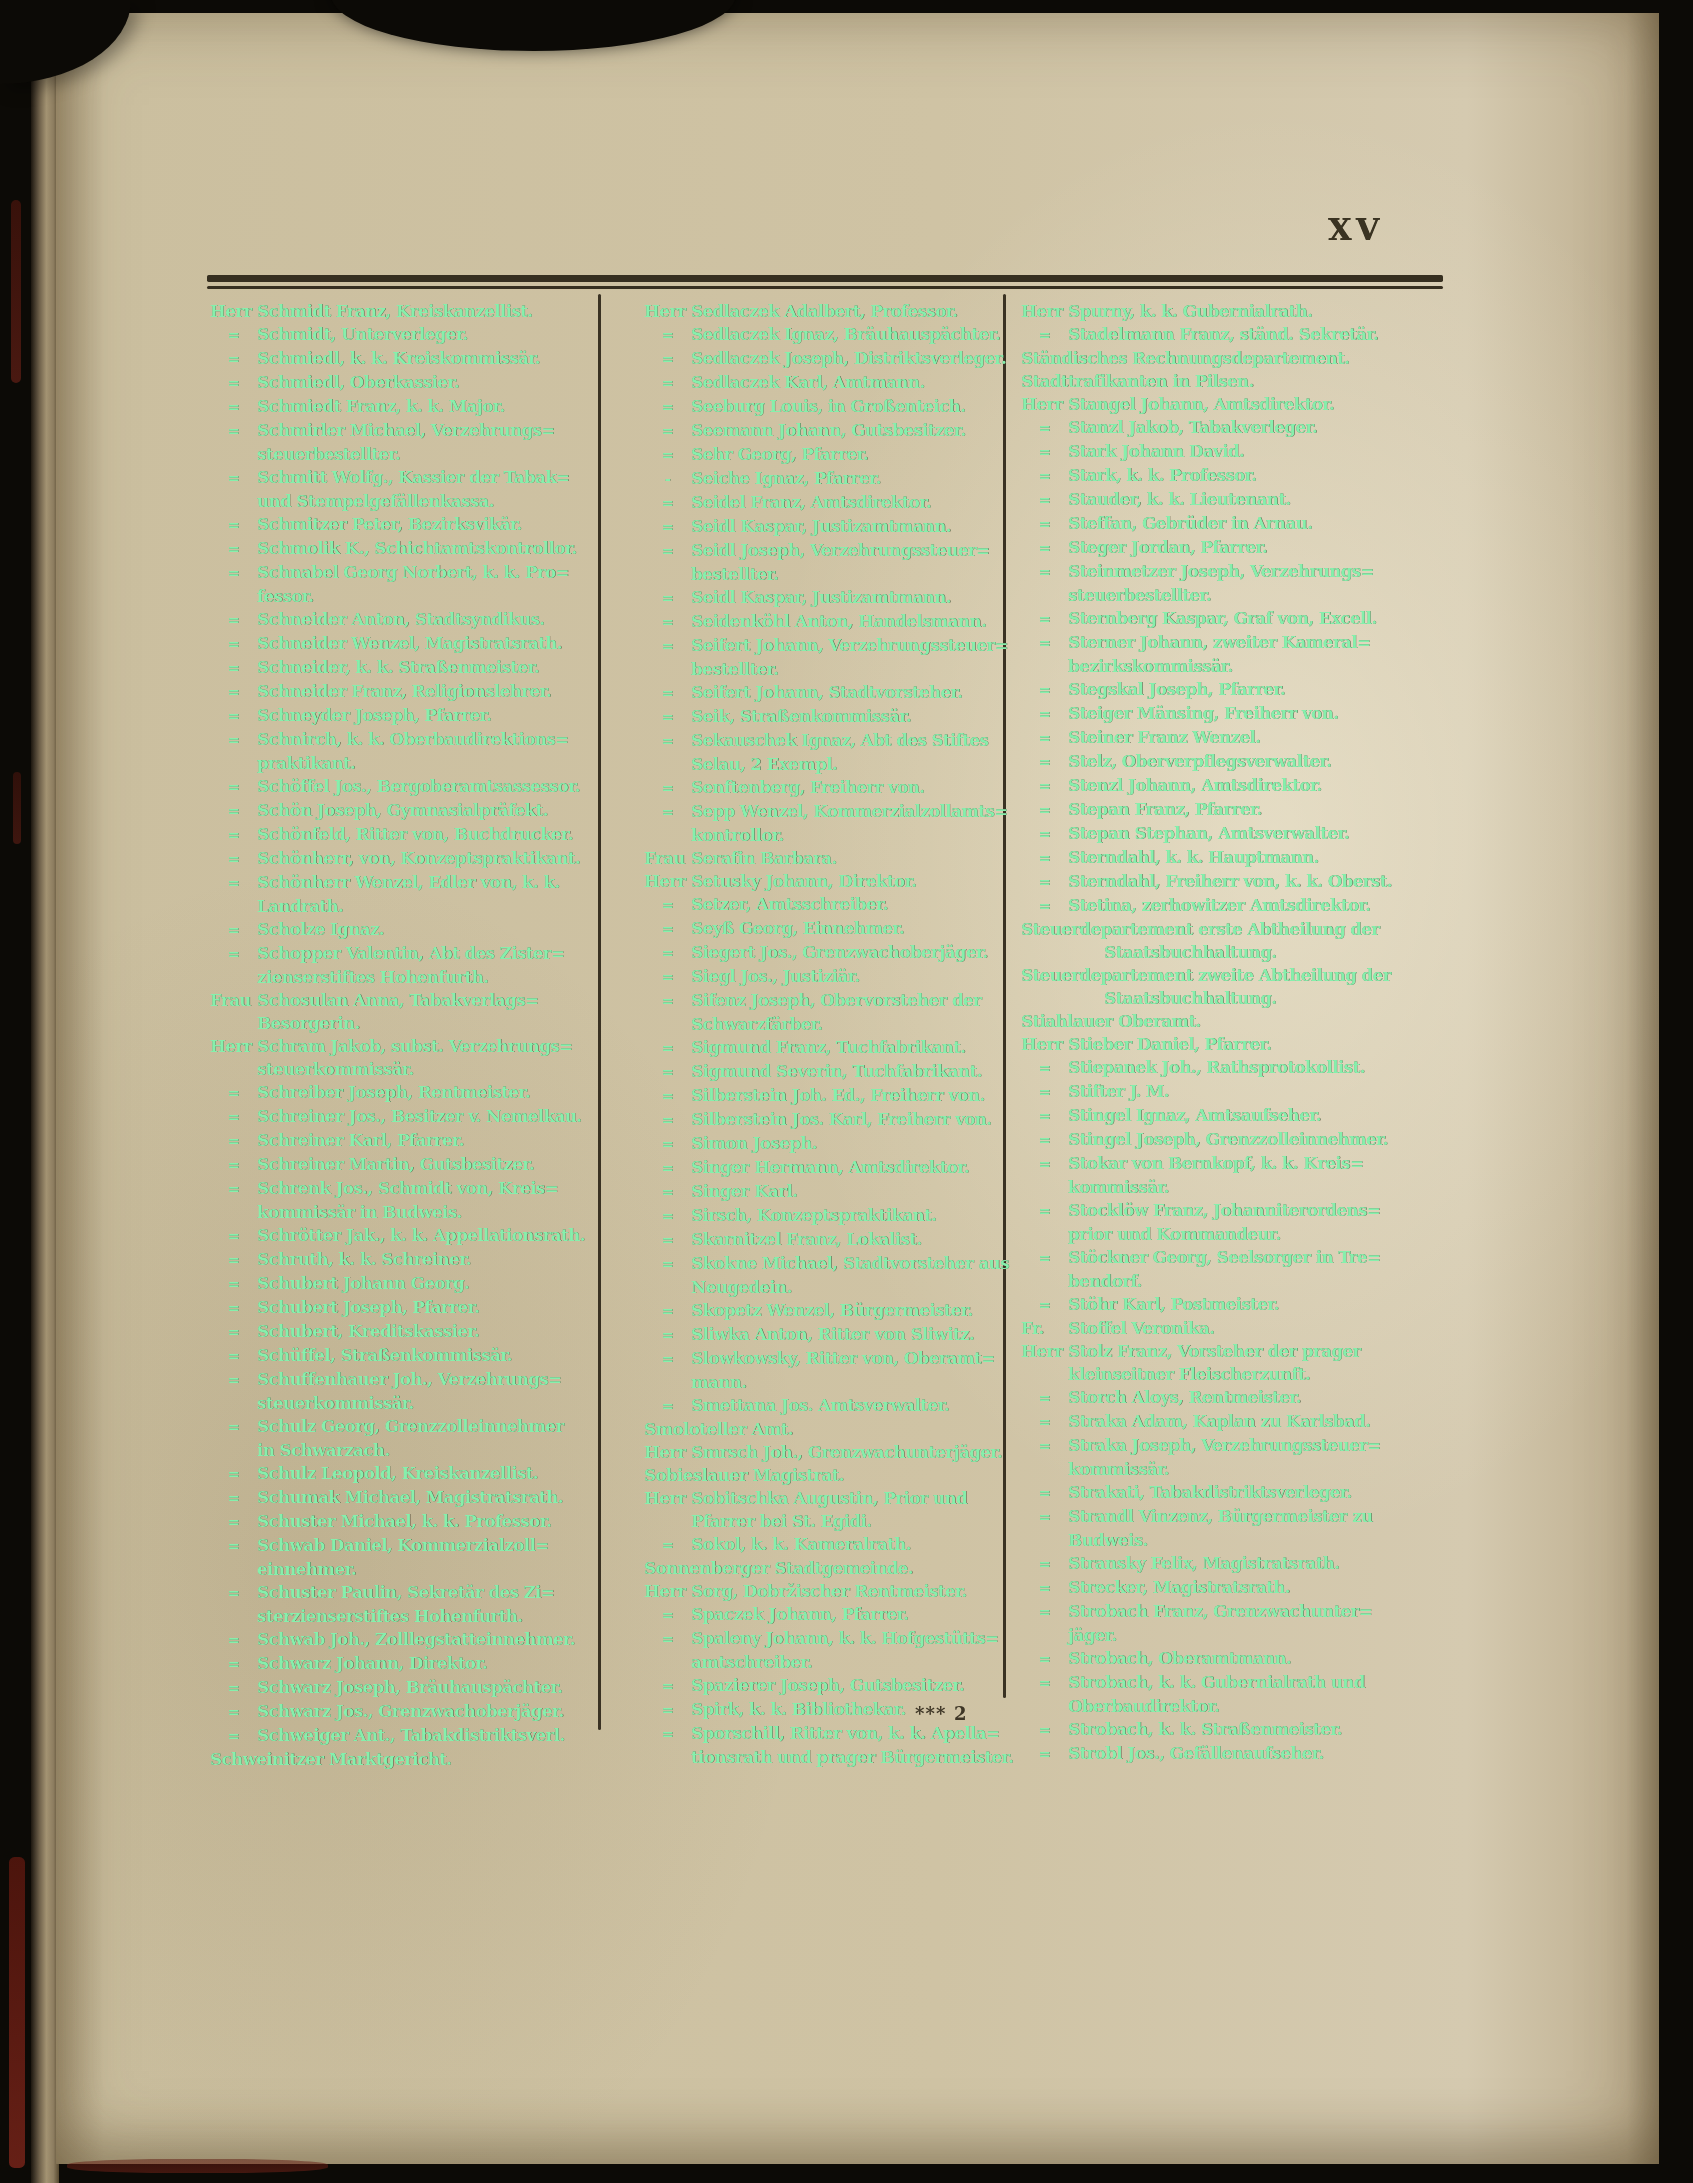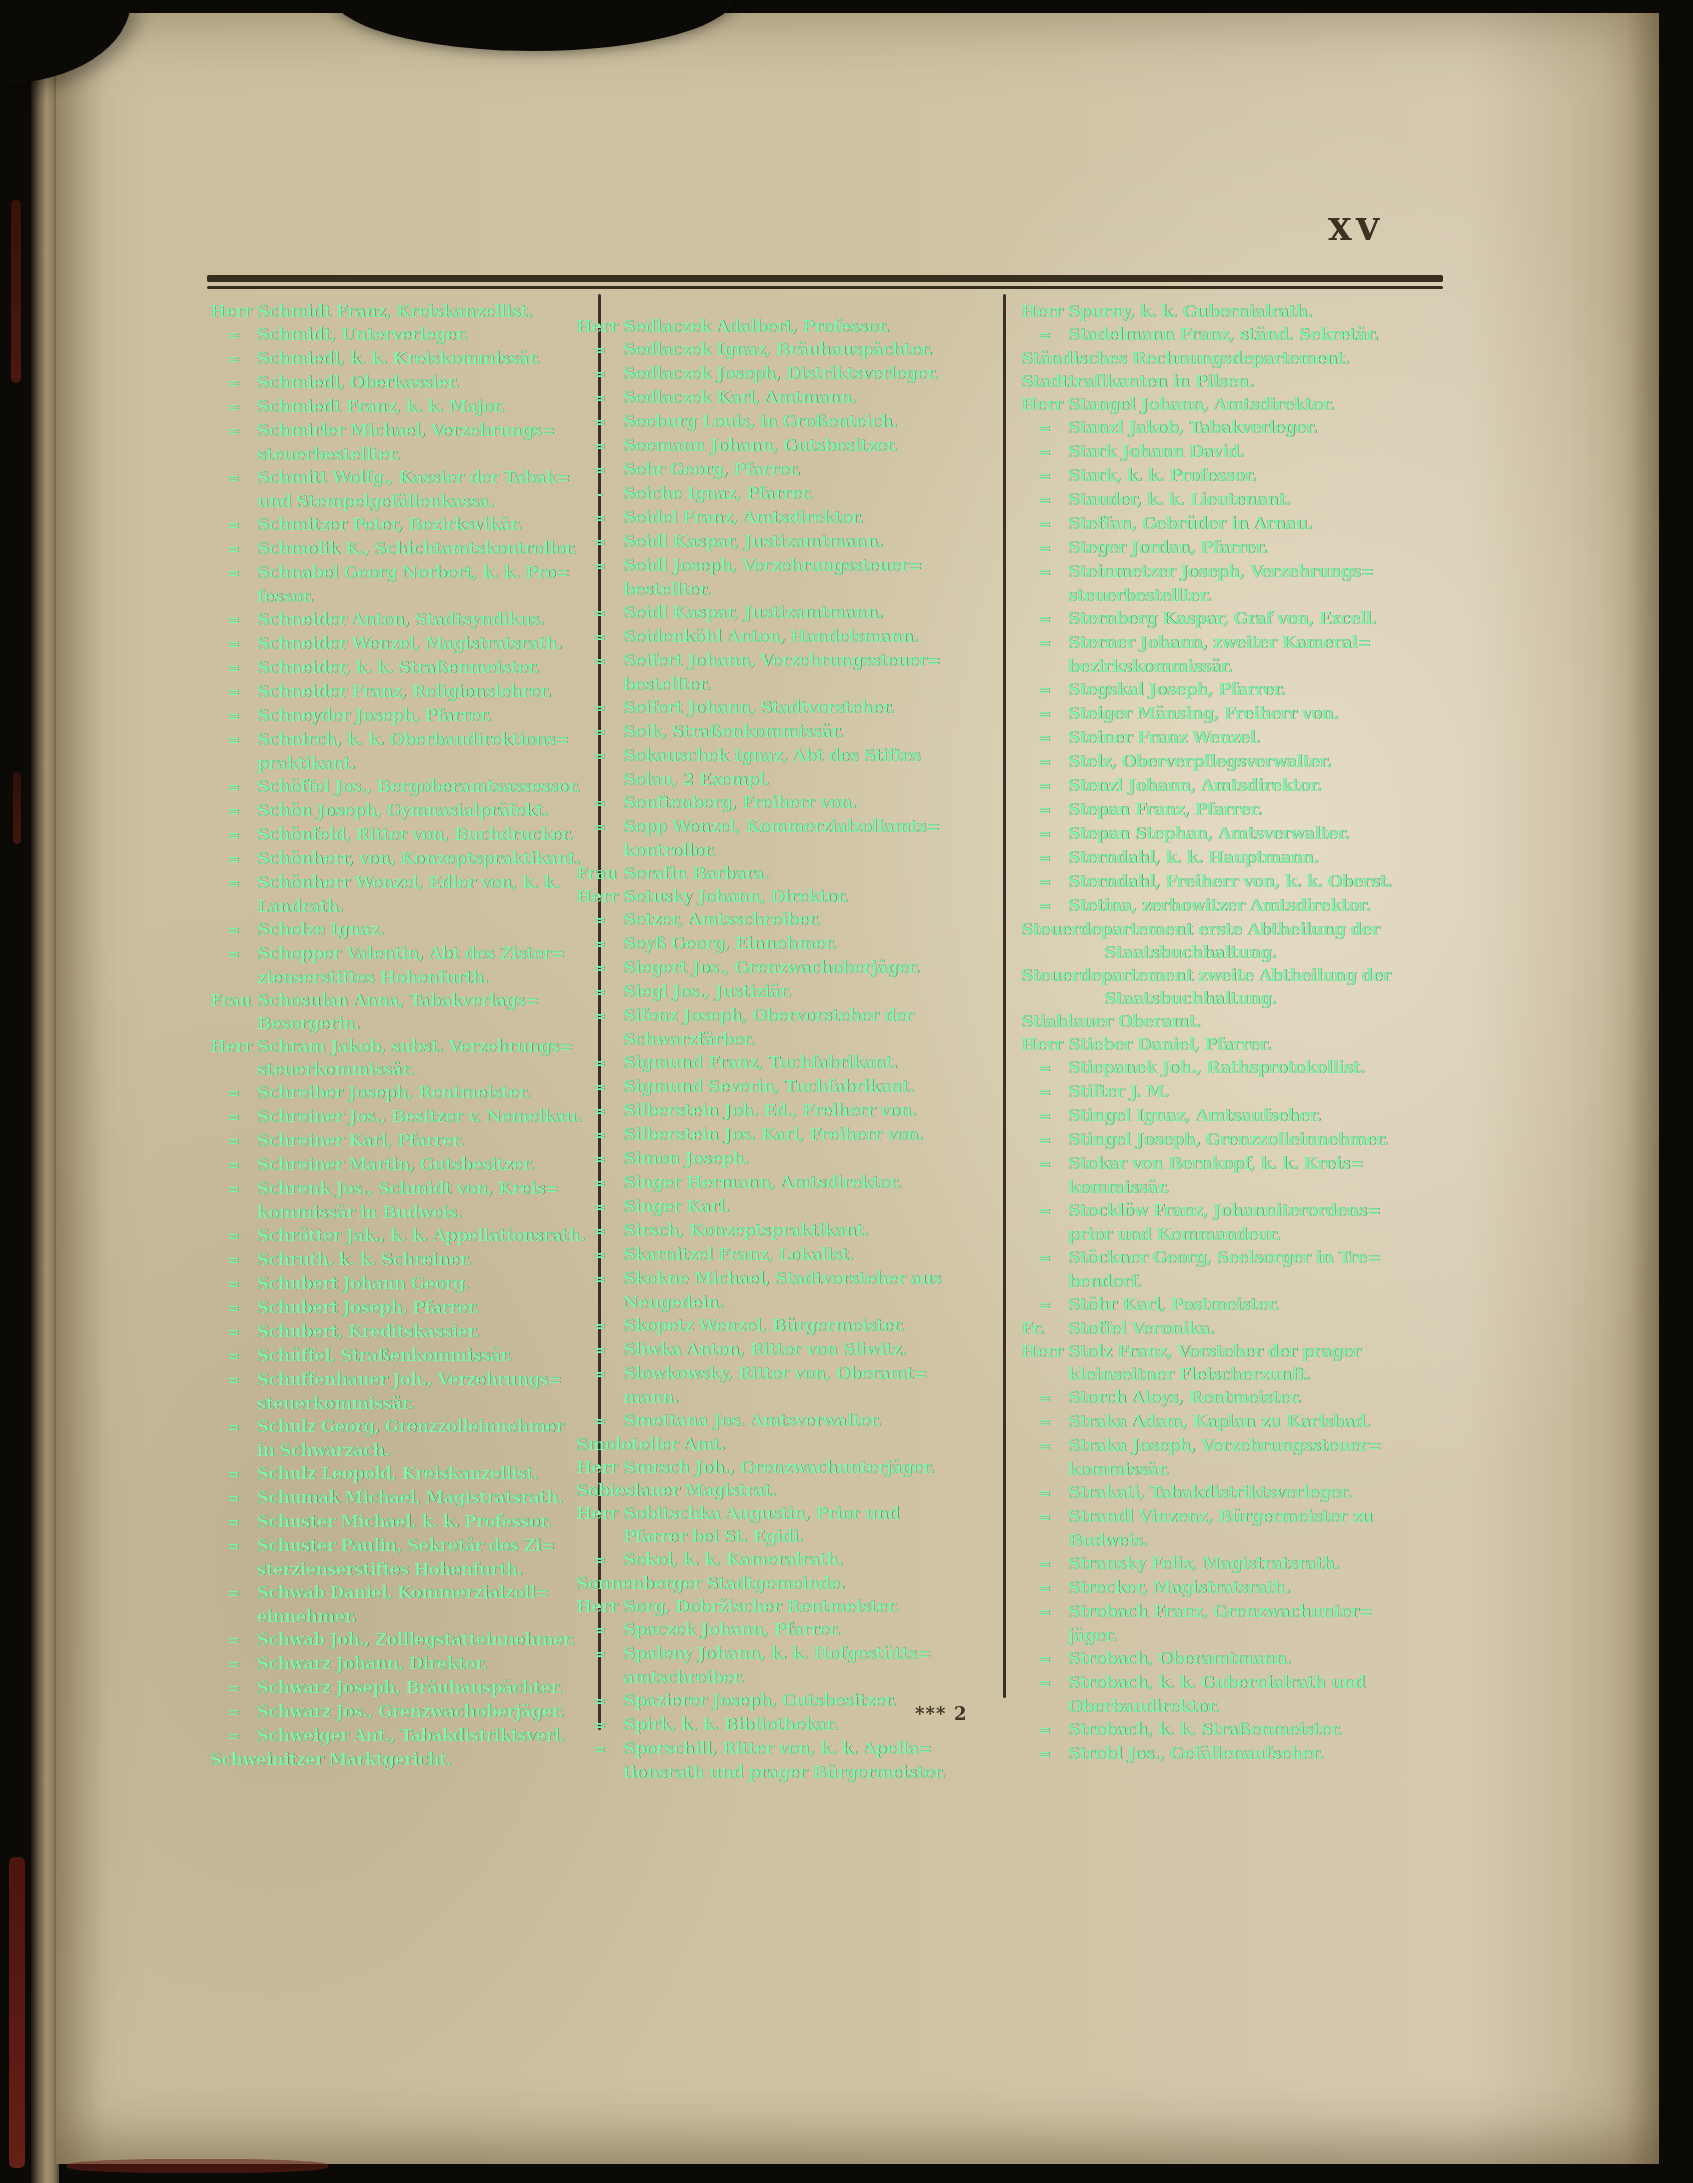--- a/index.html
+++ b/index.html
@@ -51,21 +51,21 @@
   .rule-thick { height: 6.7px; background: #362f20; border-radius: 1.7px; }
   .rule-thin  { height: 2.8px; background: #362f20; margin-top: 4.4px; border-radius: 1.7px; }
 
   .col {
     position: absolute; top: 300px;
     font-size: 16.7px; font-weight: bold; letter-spacing: -0.6px;
     line-height: 23px; color: #86efac;
     text-shadow: 0.3px 0 0 rgba(62,54,38,0.85);
   }
   .col-1 { left: 210px;  width: 384px; }
-  .col-2 { left: 576px; width: 384px; margin-top: 15px; }
+  .col-2 { left: 644px; width: 384px; }
   .col-3 { left: 1021px; width: 519px; }
 
   .vrule { position: absolute; width: 3.3px; background: #3a3223; border-radius: 1.7px; }
   .vrule-1 { left: 598px; top: 294px; height: 1436px; }
   .vrule-2 { left: 1003px; top: 294px; height: 1404px; }
 
   .entry { padding-left: 47px; text-indent: -47px; white-space: pre-line; }
   .entry.flush { padding-left: 83px; text-indent: -83px; }
   .prefix { display: inline-block; width: 47px; text-indent: 0; vertical-align: baseline; }
   .prefix.ditto { text-align: center; font-style: italic; font-size: 15px; }
@@ -145,24 +145,24 @@
     <div class="entry"><span class="prefix ditto">=</span><span class="etext">Schubert Joseph, Pfarrer.</span></div>
     <div class="entry"><span class="prefix ditto">=</span><span class="etext">Schubert, Kreditskassier.</span></div>
     <div class="entry"><span class="prefix ditto">=</span><span class="etext">Schüffel, Straßenkommissär.</span></div>
     <div class="entry"><span class="prefix ditto">=</span><span class="etext">Schuffenhauer Joh., Verzehrungs=
 steuerkommissär.</span></div>
     <div class="entry"><span class="prefix ditto">=</span><span class="etext">Schulz Georg, Grenzzolleinnehmer
 in Schwarzach.</span></div>
     <div class="entry"><span class="prefix ditto">=</span><span class="etext">Schulz Leopold, Kreiskanzellist.</span></div>
     <div class="entry"><span class="prefix ditto">=</span><span class="etext">Schumak Michael, Magistratsrath.</span></div>
     <div class="entry"><span class="prefix ditto">=</span><span class="etext">Schuster Michael, k. k. Professor.</span></div>
+    <div class="entry"><span class="prefix ditto">=</span><span class="etext">Schwab Daniel, Kommerzialzoll=
+einnehmer.</span></div>
     <div class="entry"><span class="prefix ditto">=</span><span class="etext">Schuster Paulin, Sekretär des Zi=
 sterzienserstiftes Hohenfurth.</span></div>
-    <div class="entry"><span class="prefix ditto">=</span><span class="etext">Schwab Daniel, Kommerzialzoll=
-einnehmer.</span></div>
     <div class="entry"><span class="prefix ditto">=</span><span class="etext">Schwab Joh., Zolllegstatteinnehmer.</span></div>
     <div class="entry"><span class="prefix ditto">=</span><span class="etext">Schwarz Johann, Direktor.</span></div>
     <div class="entry"><span class="prefix ditto">=</span><span class="etext">Schwarz Joseph, Bräuhauspächter.</span></div>
     <div class="entry"><span class="prefix ditto">=</span><span class="etext">Schwarz Jos., Grenzwachoberjäger.</span></div>
     <div class="entry"><span class="prefix ditto">=</span><span class="etext">Schweiger Ant., Tabakdistriktsverl.</span></div>
     <div class="entry flush"><span class="etext">Schweinitzer Marktgericht.</span></div>
   </div>
 <div class="col col-2">
     <div class="entry"><span class="prefix">Herr</span><span class="etext">Sedlaczek Adalbert, Professor.</span></div>
     <div class="entry"><span class="prefix ditto">=</span><span class="etext">Sedlaczek Ignaz, Bräuhauspächter.</span></div>

